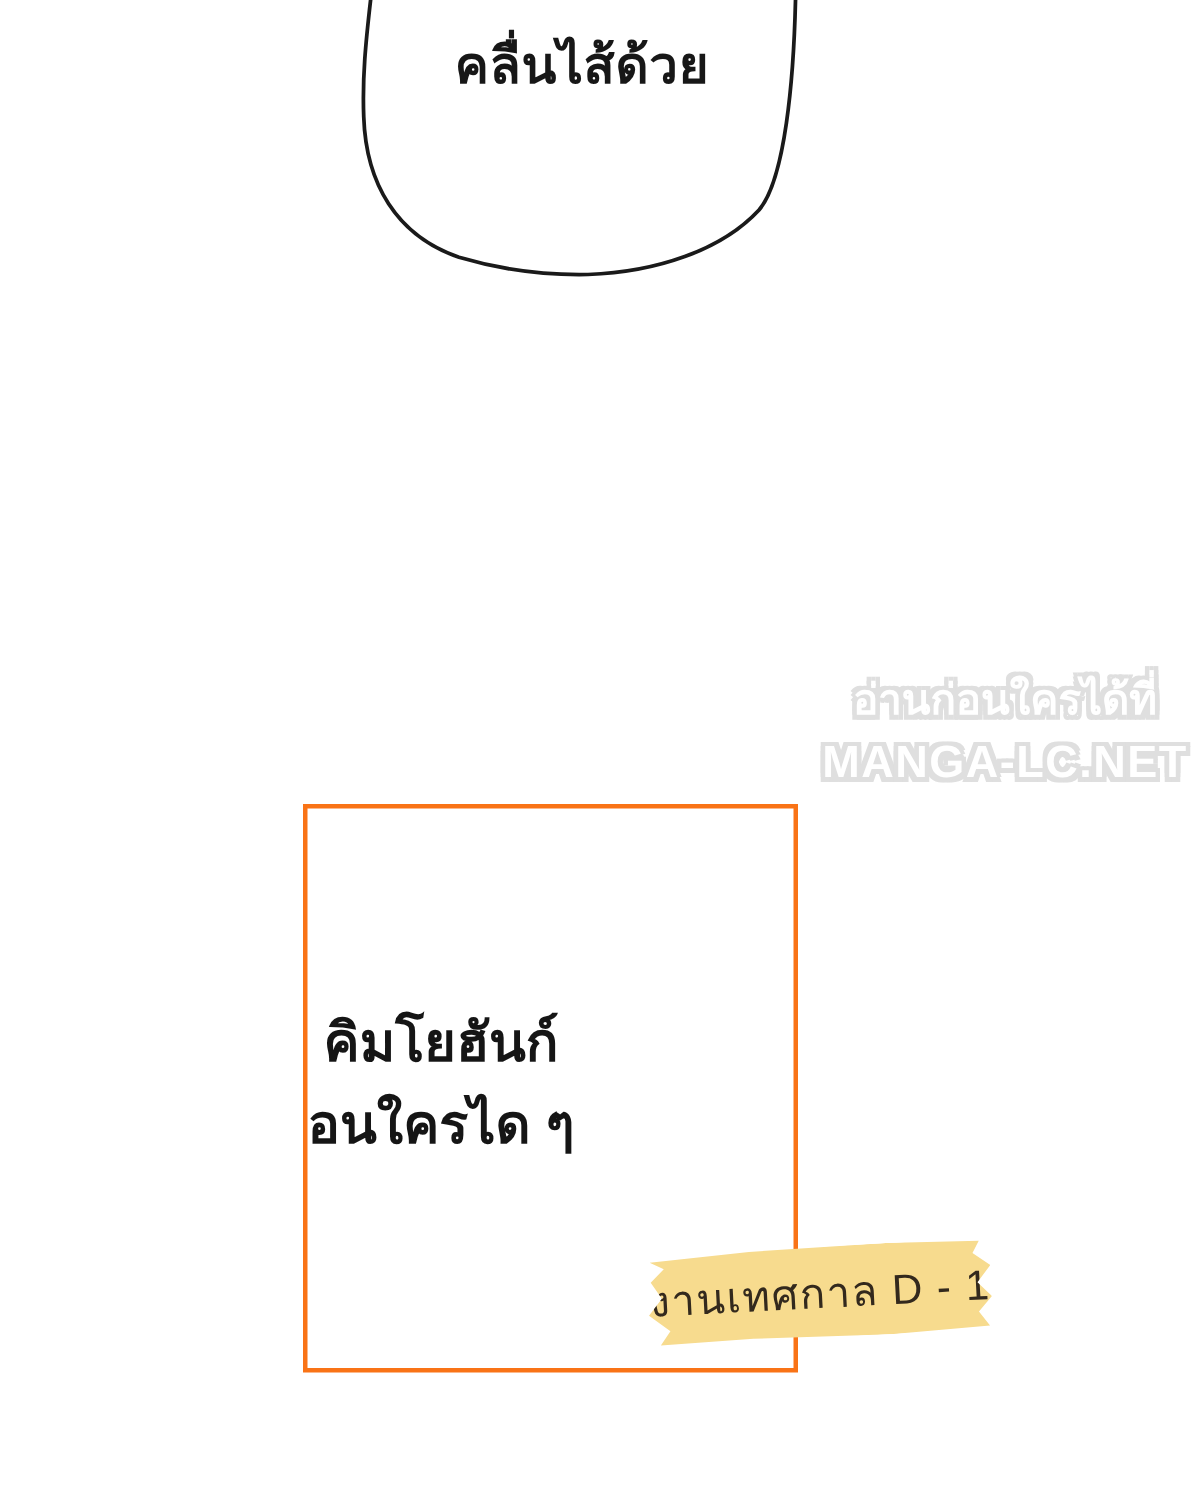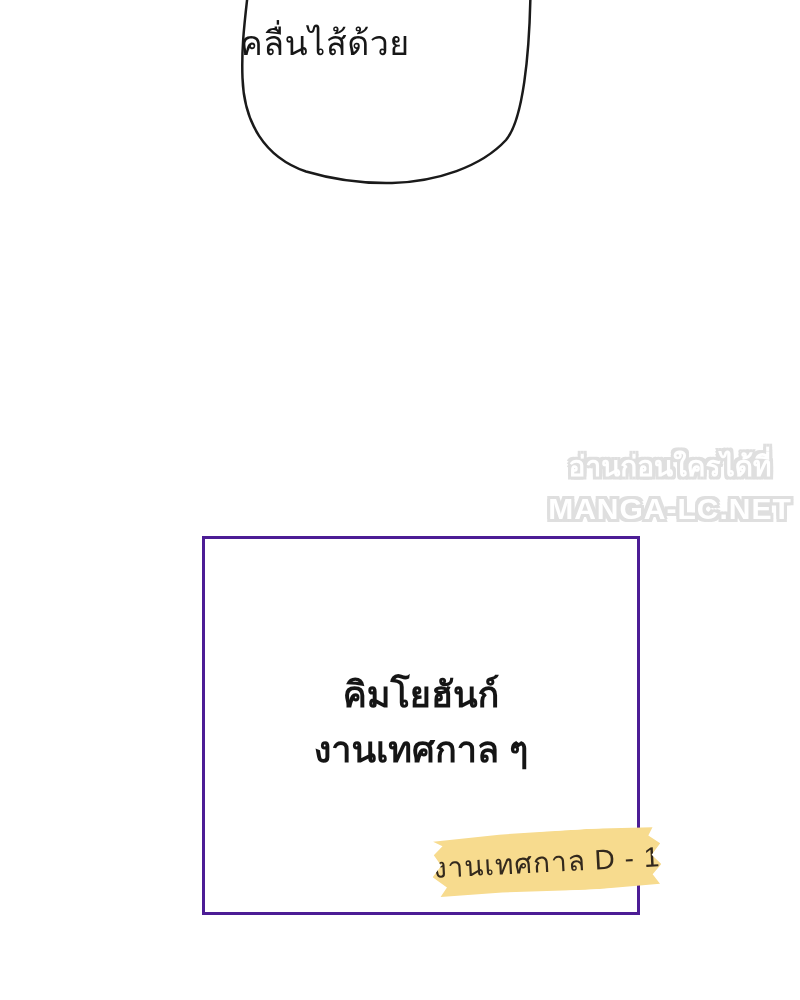--- a/index.html
+++ b/index.html
@@ -15,23 +15,23 @@
   .bubble-svg {
     position: absolute;
     left: 0; top: 0;
     width: 800px; height: 200px;
     display: block;
   }
   .bubble-text {
     position: absolute;
     left: 240px; top: 16px;
     width: 296px;
-    text-align: left;
+    text-align: center;
     font-size: 34px;
-    font-weight: 400;
+    font-weight: 700;
     color: #171717;
     letter-spacing: 0.5px;
   }
 
   
   .watermark {
     position: absolute;
     left: 538px; top: 452px;
     width: 264px;
     text-align: center;
@@ -48,26 +48,25 @@
       -3px  0   0 #dfdfdf, 3px  0   0 #dfdfdf,
        0   -3px 0 #dfdfdf, 0    3px 0 #dfdfdf;
   }
   .wm-line1 { font-size: 28px; }
   .wm-line2 { font-size: 30px; letter-spacing: 1px; margin-top: 9px; }
 
   
   .narration-box {
     position: absolute;
     left: 202px; top: 536px;
-    width: 438px; height: 379px;
-    border: 3px solid #4c1d95;
+    width: 330px; height: 379px;
+    border: 3px solid #f97316;
     background: #ffffff;
     display: flex;
     align-items: center;
-    justify-content: center;
   }
   .narration-text {
     text-align: center;
     font-size: 36px;
     font-weight: 600;
     color: #151515;
     line-height: 55px;
     transform: translateY(-4px);
   }
 
@@ -113,19 +112,19 @@
 <div class="bubble-text">คลื่นไส้ด้วย</div>
 
 <div class="watermark">
   <span class="wm-line wm-line1">อ่านก่อนใครได้ที่</span>
   <span class="wm-line wm-line2">MANGA-LC.NET</span>
 </div>
 
 <div class="narration-box">
   <div class="narration-text">
     <div>คิมโยฮันก์</div>
-    <div>งานเทศกาล ๆ</div>
+    <div>อนใครได ๆ</div>
   </div>
 </div>
 
 <div class="tape-label">
   <span class="tape-text">งานเทศกาล D - 1</span>
 </div>
 
 </body></html>

